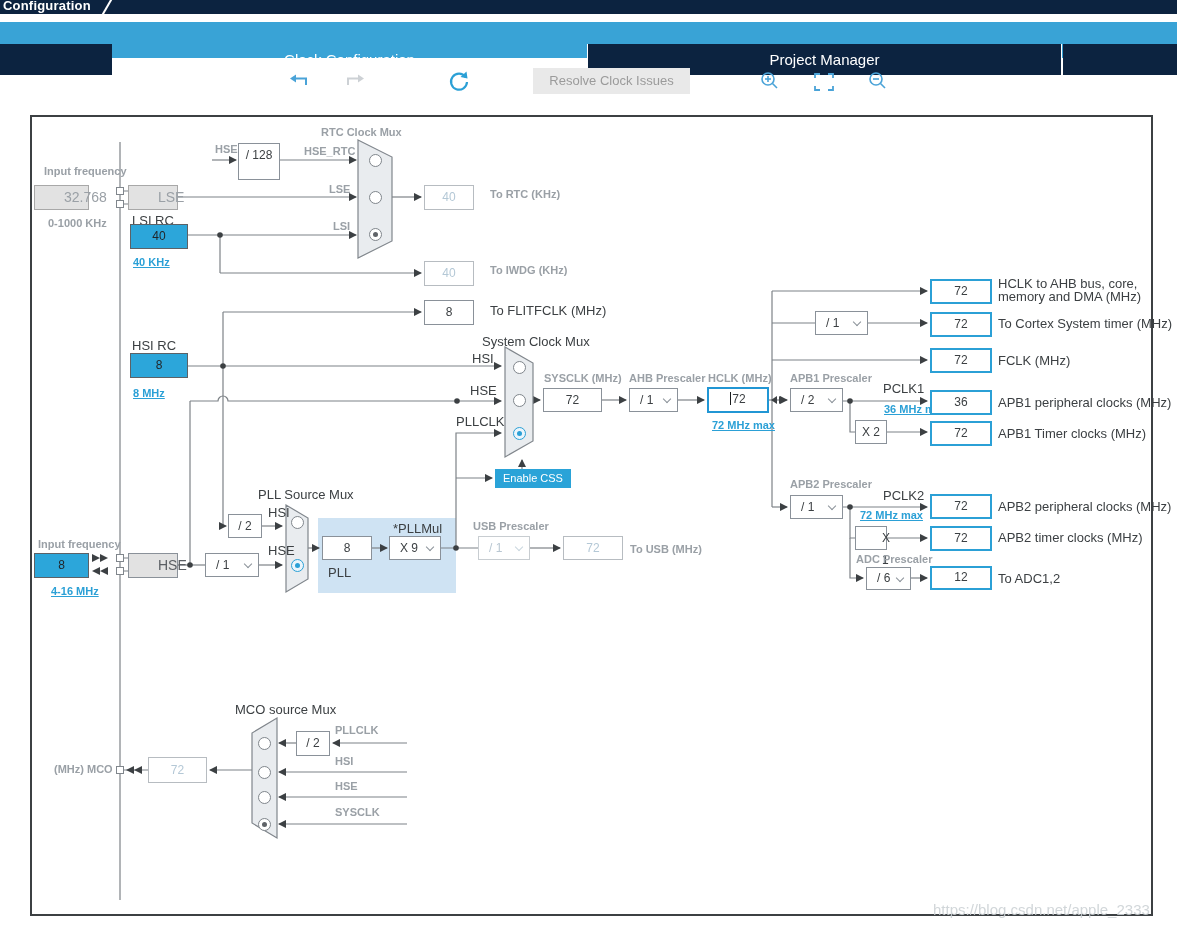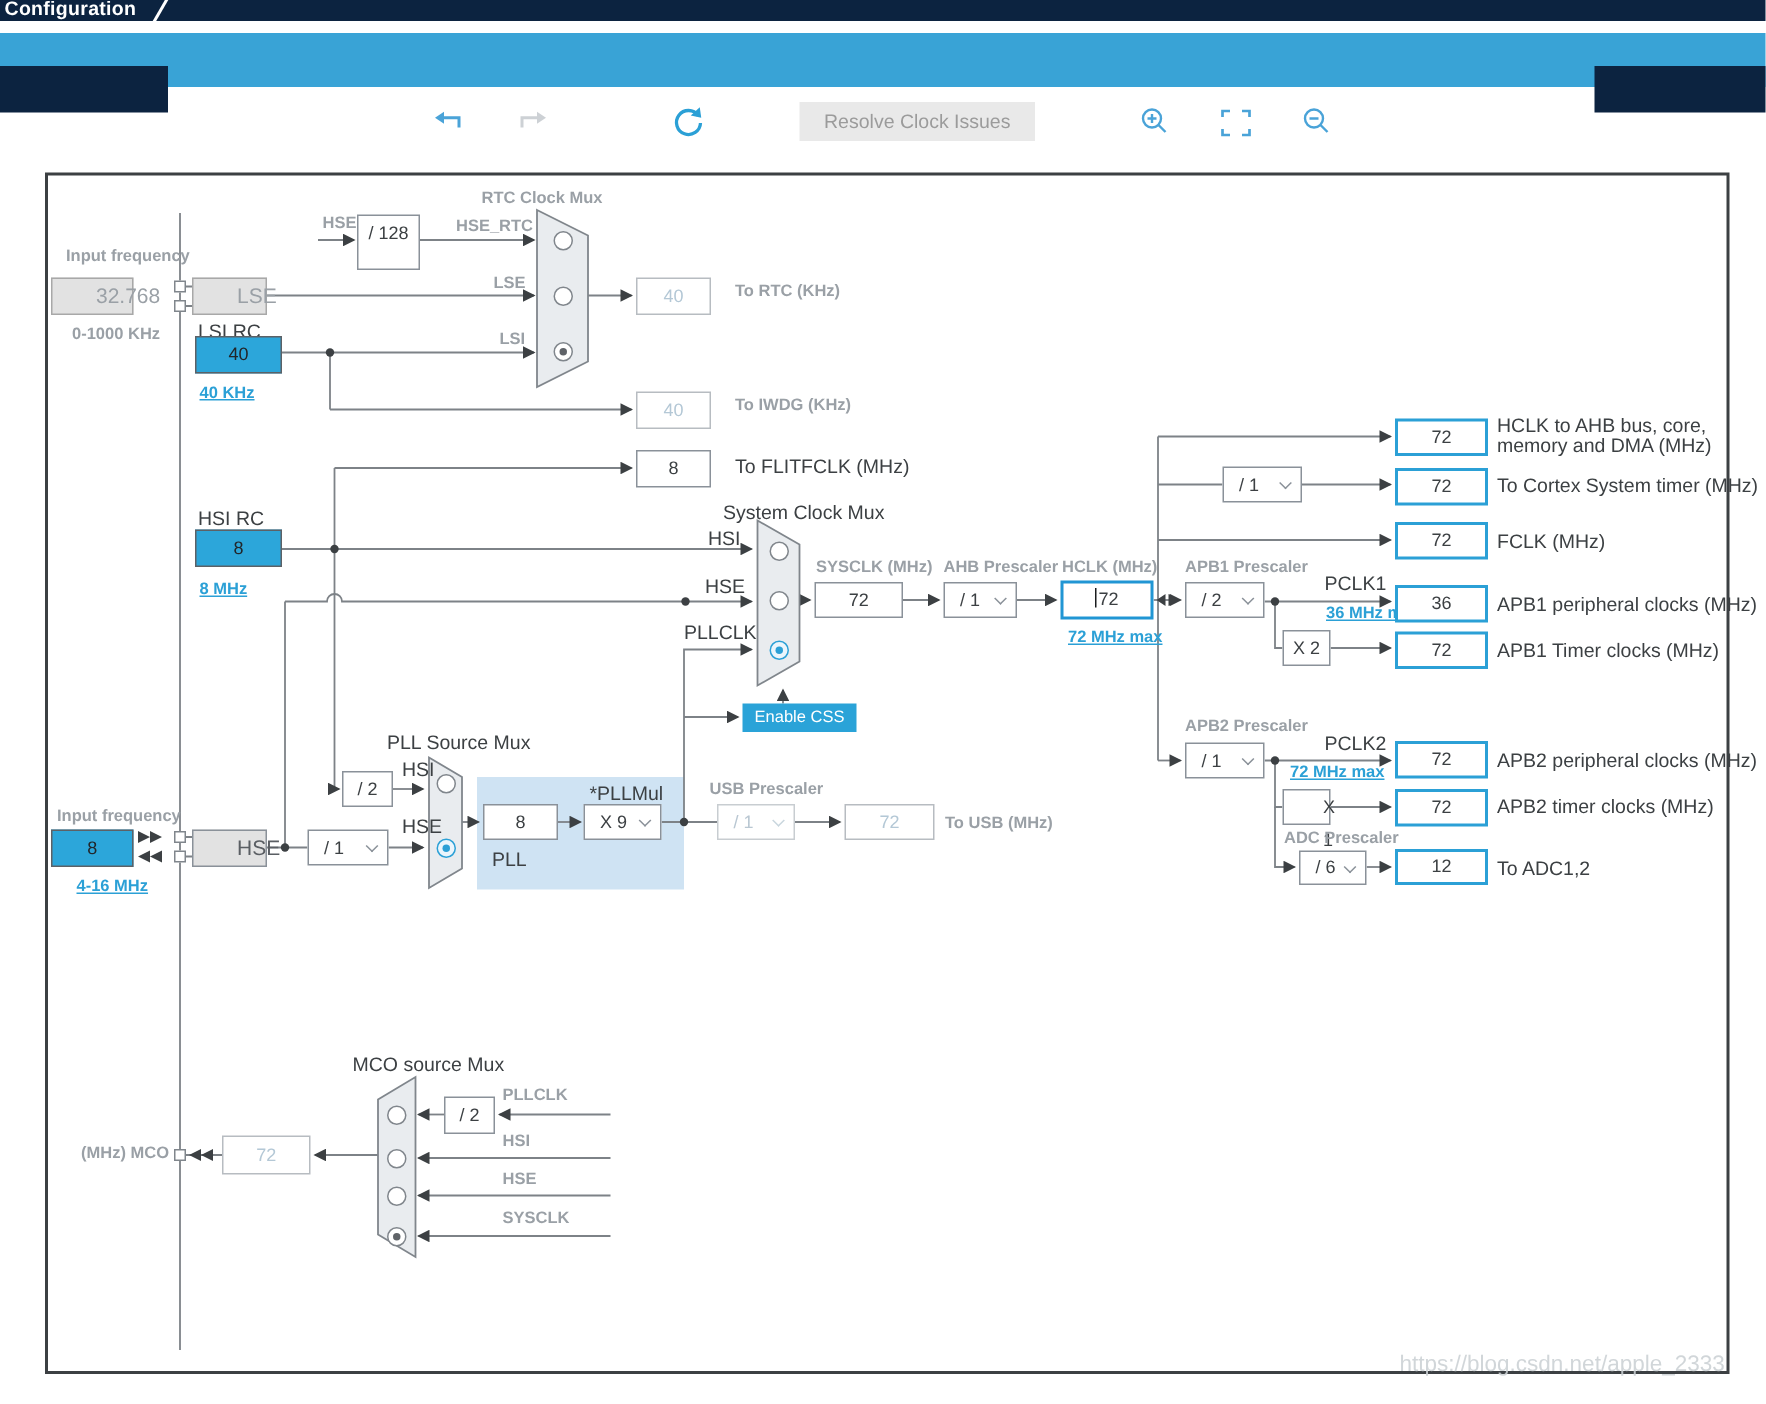--- a/index.html
+++ b/index.html
@@ -61,20 +61,22 @@
 </head>
 <body>
 
 <div class="abs" id="topbar">
   <span class="abs" id="crumb">Configuration</span>
   <div class="abs" id="crumbslash"></div>
 </div>
 
 <div class="abs" id="tabrow">
   <div class="abs navyseg" style="left:0;width:112px;"></div>
+  <div class="abs" id="tab-clock">Clock Configuration</div>
+  <div class="abs" id="tab-project">Project Manager</div>
   <div class="abs navyseg" style="left:1063px;width:114px;"></div>
 </div>
 
 <svg class="abs tbicon" style="left:289px;top:72px;" viewBox="0 0 22 20">
   <polyline points="6,6.5 17,6.5 17,13" fill="none" stroke="#4aa3d8" stroke-width="2"></polyline>
   <path d="M7,2.5 L1,6.5 L7,10.5 Z" fill="#4aa3d8"></path>
 </svg>
 <svg class="abs tbicon" style="left:343px;top:72px;" viewBox="0 0 22 20">
   <polyline points="16,6.5 5,6.5 5,13" fill="none" stroke="#cdd1d5" stroke-width="2"></polyline>
   <path d="M15,2.5 L21,6.5 L15,10.5 Z" fill="#cdd1d5"></path>

